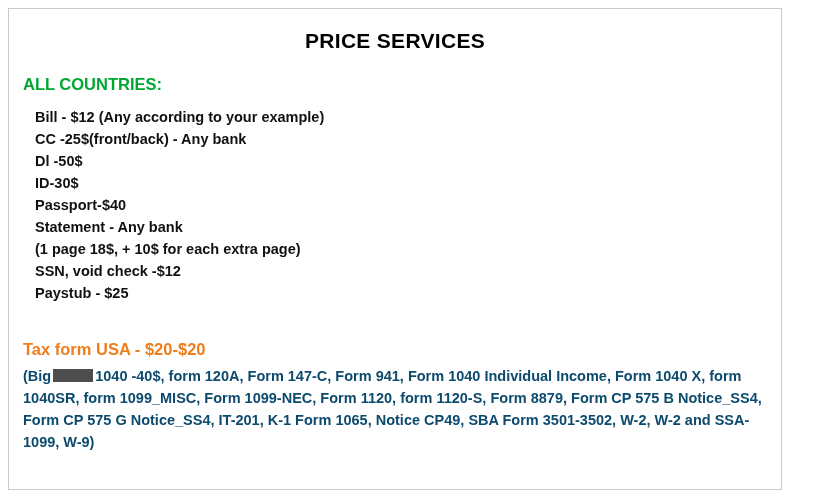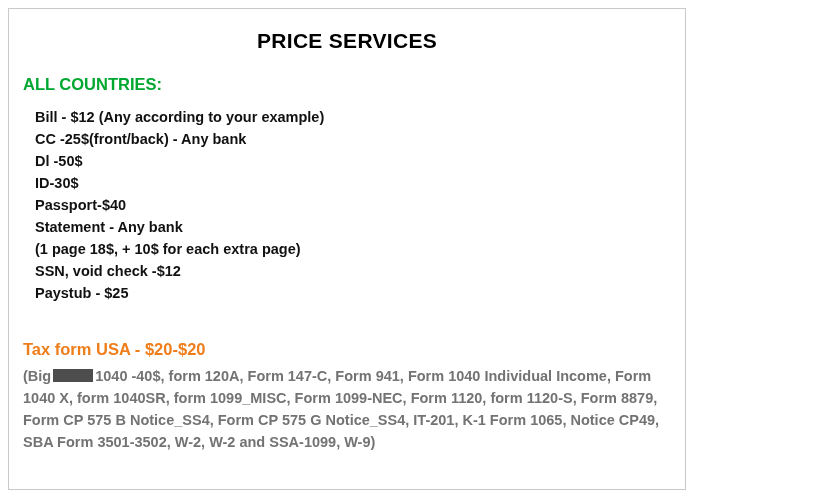--- a/index.html
+++ b/index.html
@@ -10,21 +10,21 @@
   body {
     width: 832px;
     height: 500px;
     font-family: "Liberation Sans", sans-serif;
     overflow: hidden;
   }
   .page {
     position: absolute;
     left: 8px;
     top: 8px;
-    width: 678px;
+    width: 774px;
     height: 482px;
     border: 1px solid #c9c9c9;
     box-sizing: border-box;
     background: #ffffff;
   }
   .inner {
     padding: 16px 14px 10px 14px;
   }
   .title {
     text-align: center;
@@ -54,21 +54,21 @@
     color: #111111;
     line-height: 1.52;
     white-space: nowrap;
   }
   .gap {
     height: 24px;
   }
   .paragraph {
     font-size: 14.5px;
     font-weight: bold;
-    color: #737373;
+    color: #0c4a6e;
     line-height: 1.52;
     margin: 2px 0 0 0;
   }
   .redaction {
     display: inline-block;
     width: 40px;
     height: 13px;
     background: #4d4d4d;
     vertical-align: -1px;
     margin: 0 2px;

